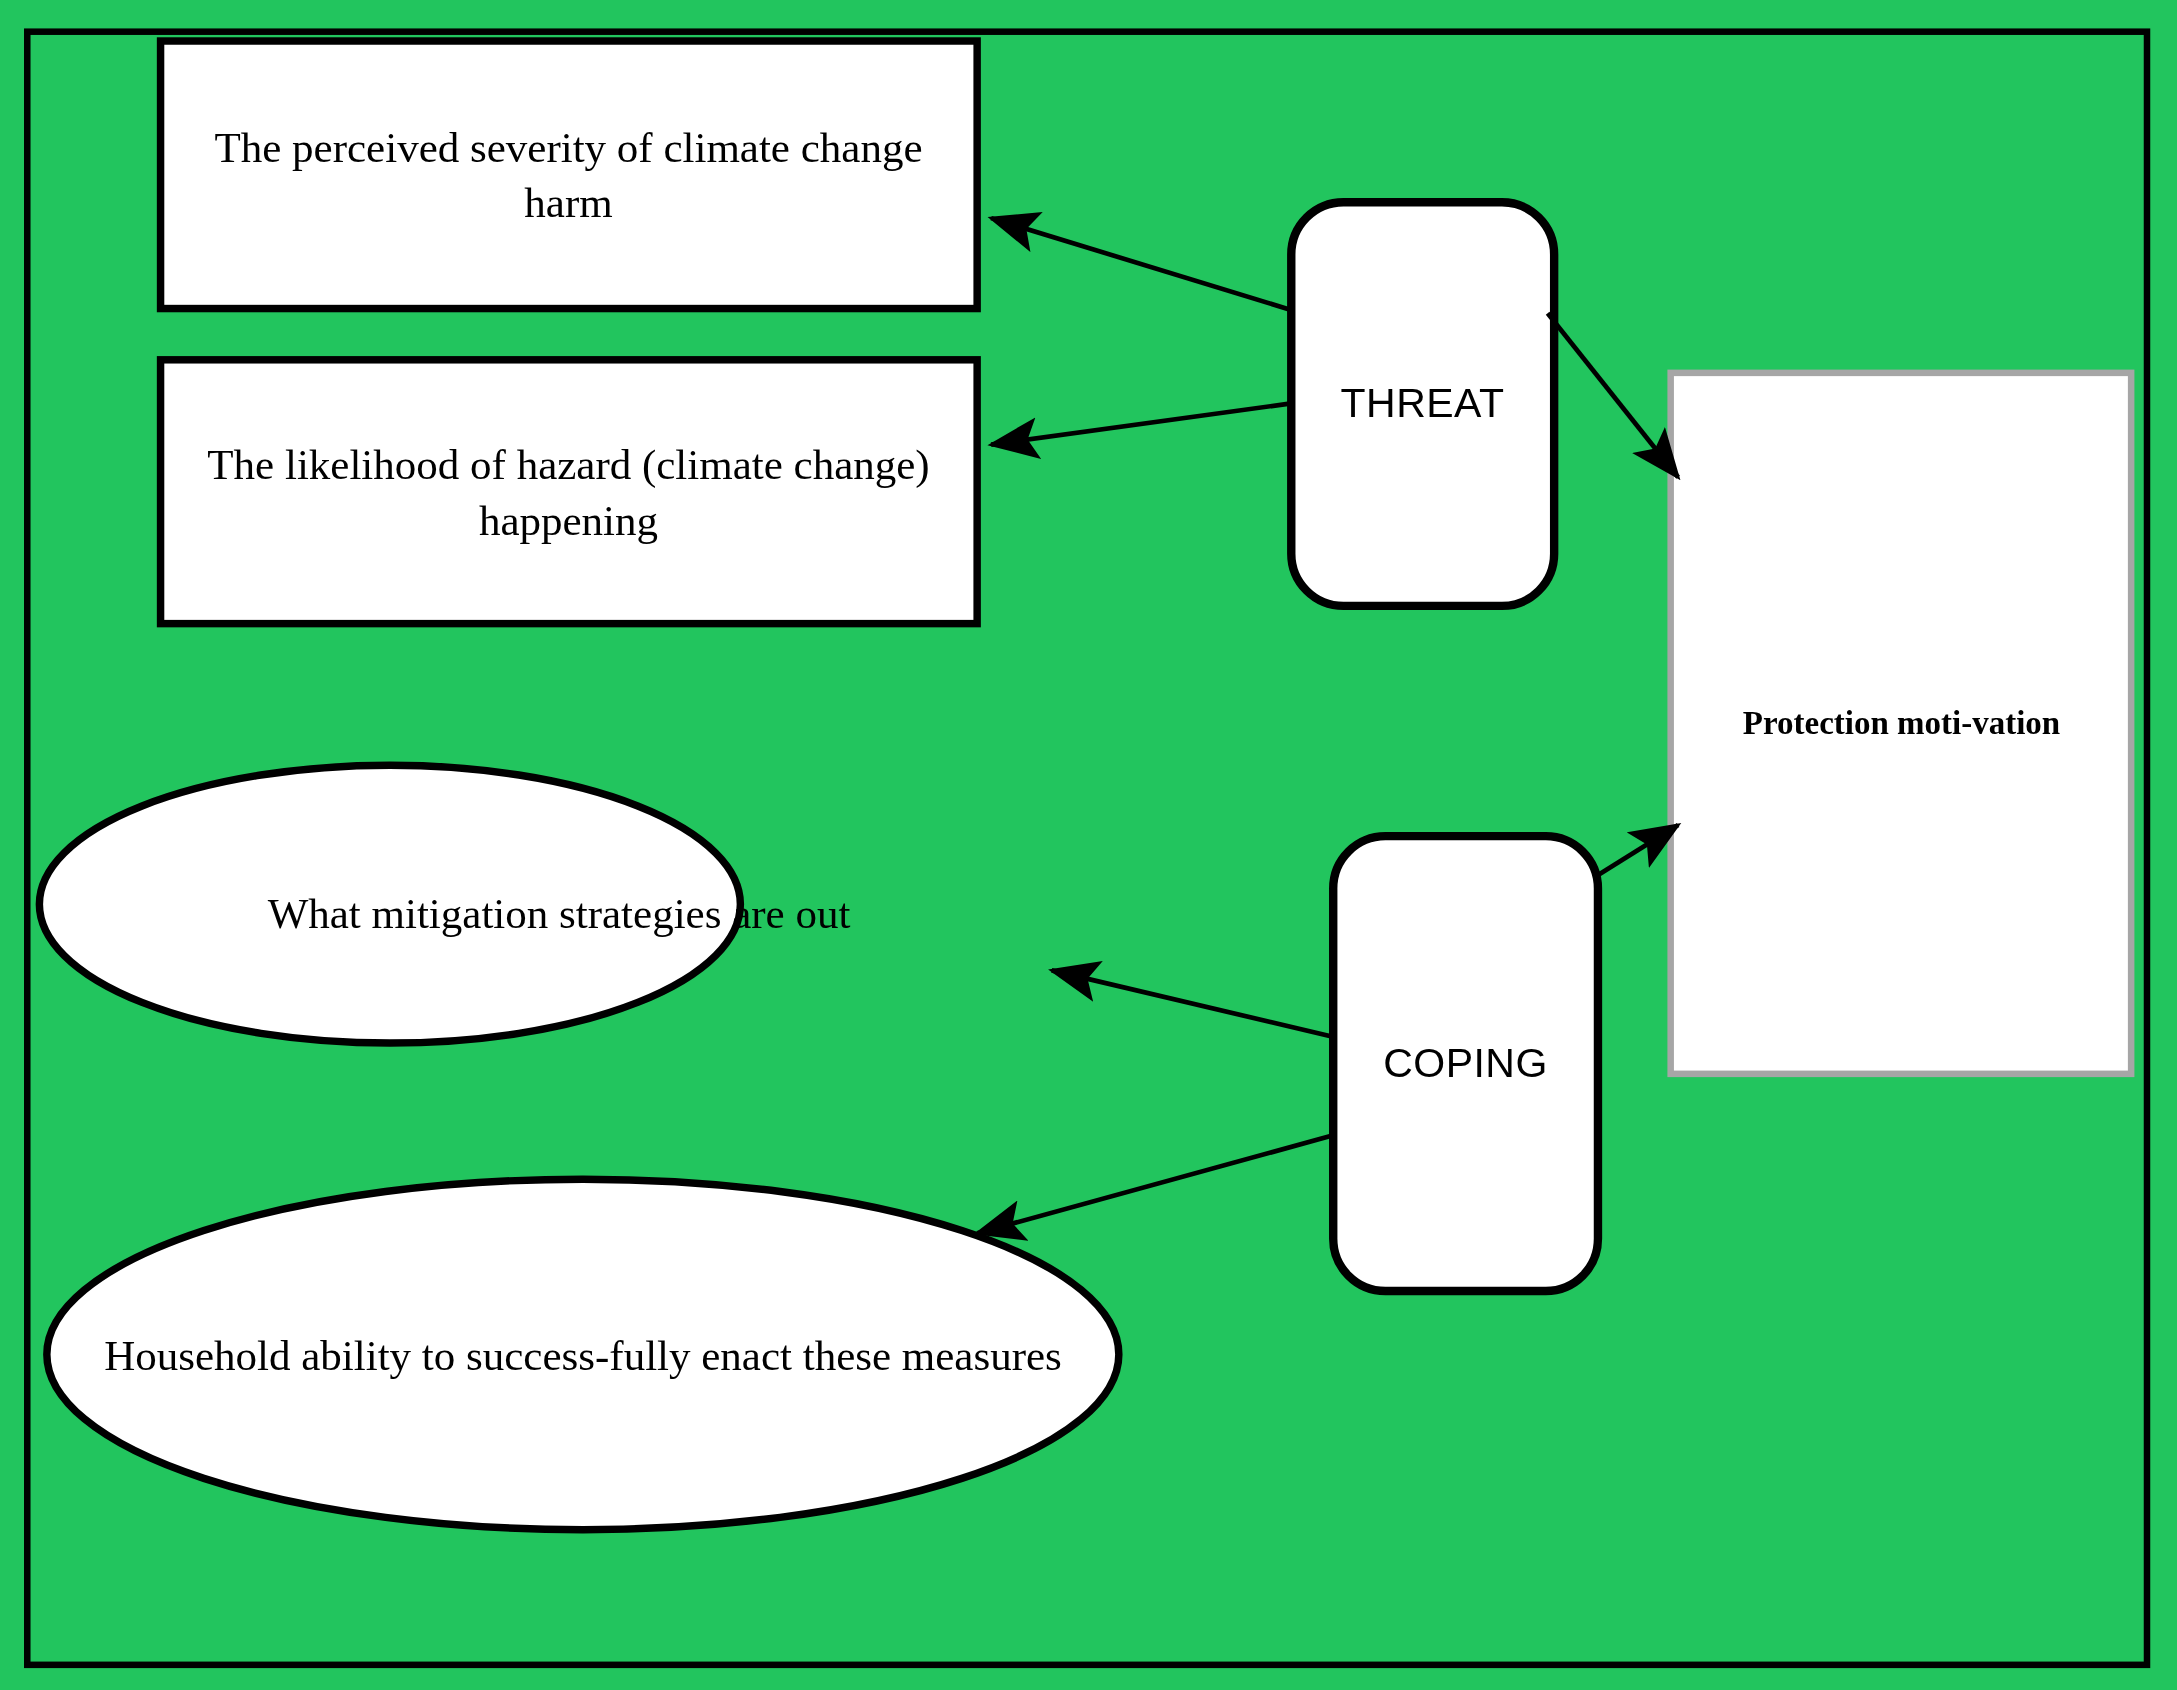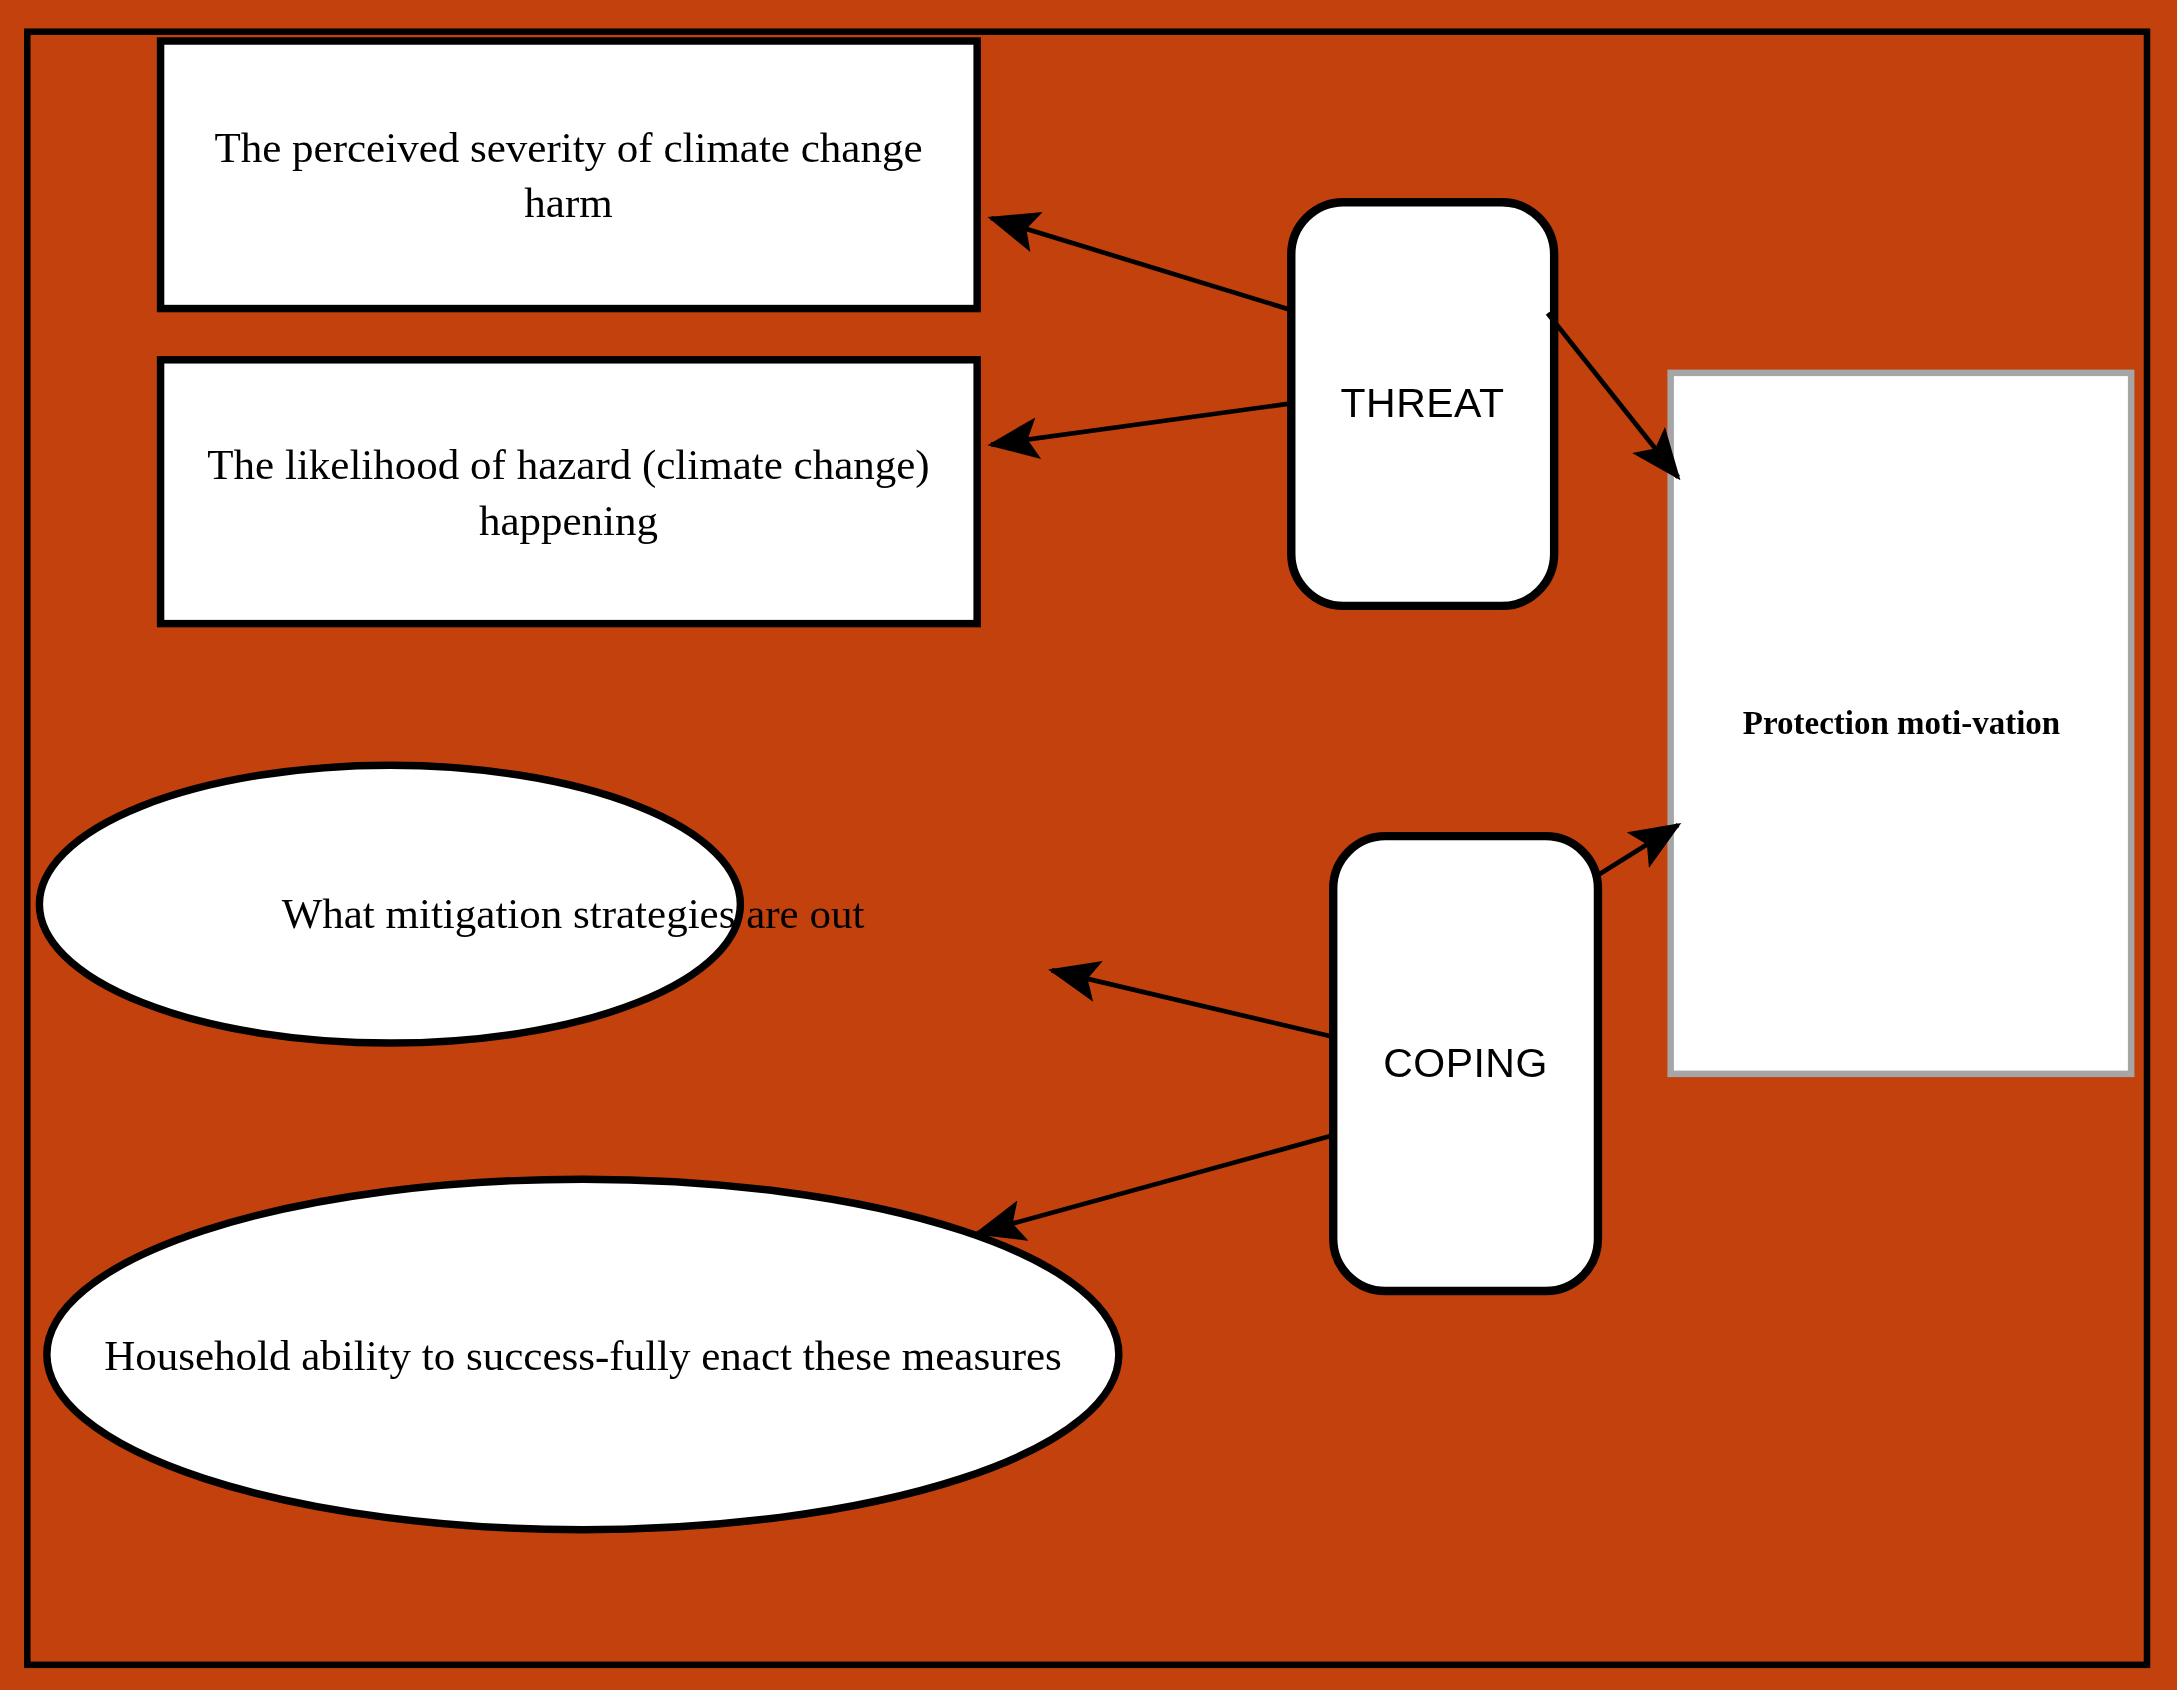--- a/index.html
+++ b/index.html
@@ -8,21 +8,21 @@
     padding: 0;
     background: #ffffff;
   }
   body {
     font-family: "Liberation Serif", serif;
   }
   #canvas {
     position: relative;
     width: 2178px;
     height: 1690px;
-    background: #c2410c;
+    background: #22c55e;
     overflow: hidden;
   }
   #diagram-svg {
     position: absolute;
     left: 0;
     top: 0;
     width: 2178px;
     height: 1690px;
   }
   .node-label {
@@ -52,21 +52,21 @@
     font-family: "Liberation Sans", sans-serif;
     font-size: 41px;
     line-height: 1.2;
     color: #000000;
     font-weight: 400;
     letter-spacing: 0.5px;
   }
   
   #label-severity { left: 177px; top: 42px;  width: 783px; height: 266px; }
   #label-likelihood { left: 177px; top: 362px; width: 783px; height: 261px; }
-  #label-mitigation { left: 93px; top: 786px; width: 960px; height: 256px; text-align: center; }
+  #label-mitigation { left: 79px; top: 786px; width: 960px; height: 256px; text-align: center; }
   #label-household { left: 103px; top: 1182px; width: 960px; height: 347px; text-align: right; }
   #label-threat   { left: 1291px; top: 202px; width: 263px; height: 404px; }
   #label-coping   { left: 1333px; top: 836px; width: 265px; height: 455px; }
   #label-protection { left: 1671px; top: 373px; width: 461px; height: 701px; }
 </style>
 </head>
 <body>
 
 <div id="canvas">
 

